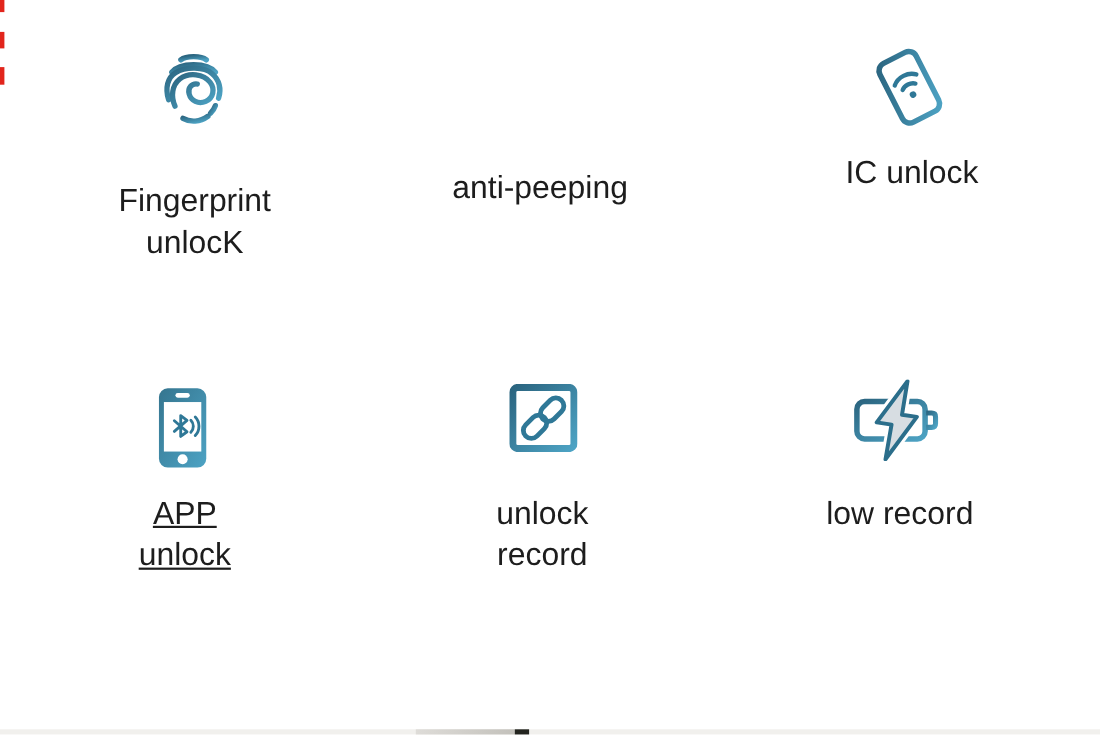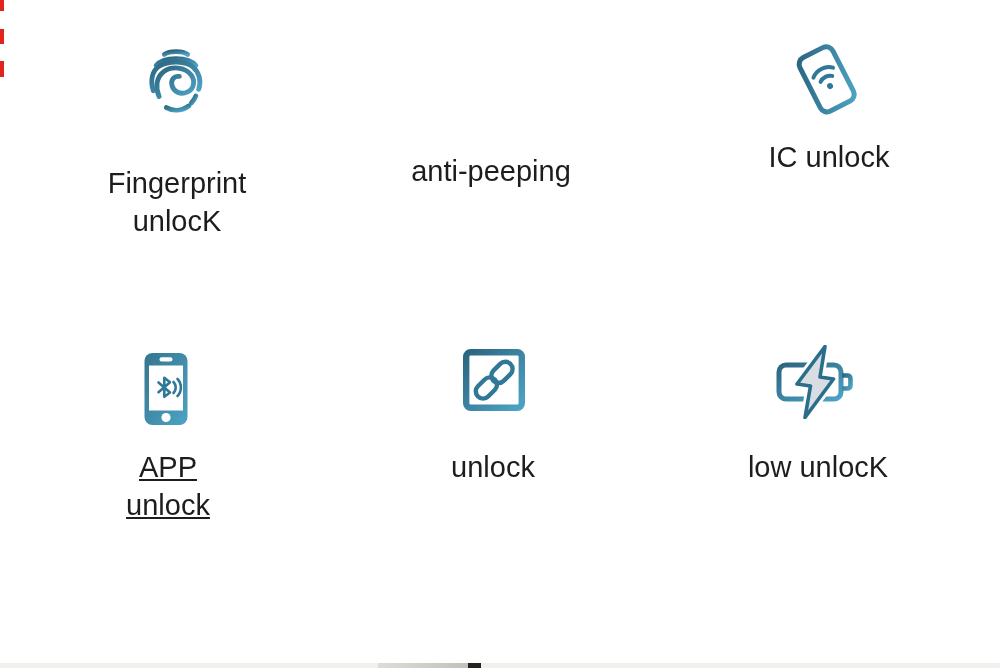--- a/index.html
+++ b/index.html
@@ -117,37 +117,38 @@
         </defs>
       <rect x="3.2" y="3.2" width="55.6" height="55.6" rx="4.5" stroke="url(#g5)" stroke-width="6.4"></rect>
       <g transform="rotate(-45 31 31)" stroke="#2f7897" stroke-width="4.4">
         <rect x="8" y="24" width="24" height="14.5" rx="7.2"></rect>
         <rect x="30" y="24" width="24" height="14.5" rx="7.2"></rect>
       </g>
     </svg>
   </div>
   <div class="label" style="left:343px; top:448px;">
     <div>unlock</div>
+    <div>record</div>
   </div>
 
   <div class="icon" style="left:772px; top:345px; width:86px; height:74px;">
     <svg viewBox="0 0 86 74" fill="none">
       <defs>
           <linearGradient id="g6" x1="0" y1="0" x2="1" y2="1">
         <stop offset="0" stop-color="#2b6580"></stop>
             <stop offset="1" stop-color="#4da3c4"></stop>
           </linearGradient>
         </defs>
       <rect x="7" y="20" width="62" height="34" rx="7" stroke="url(#g6)" stroke-width="5"></rect>
       <path d="M70 30.5 h5 q3.5 0 3.5 3.5 v6 q0 3.5 -3.5 3.5 h-5" stroke="url(#g6)" stroke-width="4.6"></path>
       <polygon points="53,1.5 25,39 38.5,41 33,72.5 61.5,34 48,32" fill="#ffffff" stroke="#ffffff" stroke-width="9" stroke-linejoin="round"></polygon>
       <polygon points="53,1.5 25,39 38.5,41 33,72.5 61.5,34 48,32" fill="#d7dde2" stroke="#2b6e8b" stroke-width="3.6" stroke-linejoin="round"></polygon>
     </svg>
   </div>
   <div class="label" style="left:668px; top:448px;">
-    <div>low unlocK</div>
+    <div>low record</div>
   </div>
 
   <div class="bottom-track"></div>
   <div class="bottom-thumb"></div>
   <div class="bottom-dark"></div>
 
 </div>
 
 </body></html>

